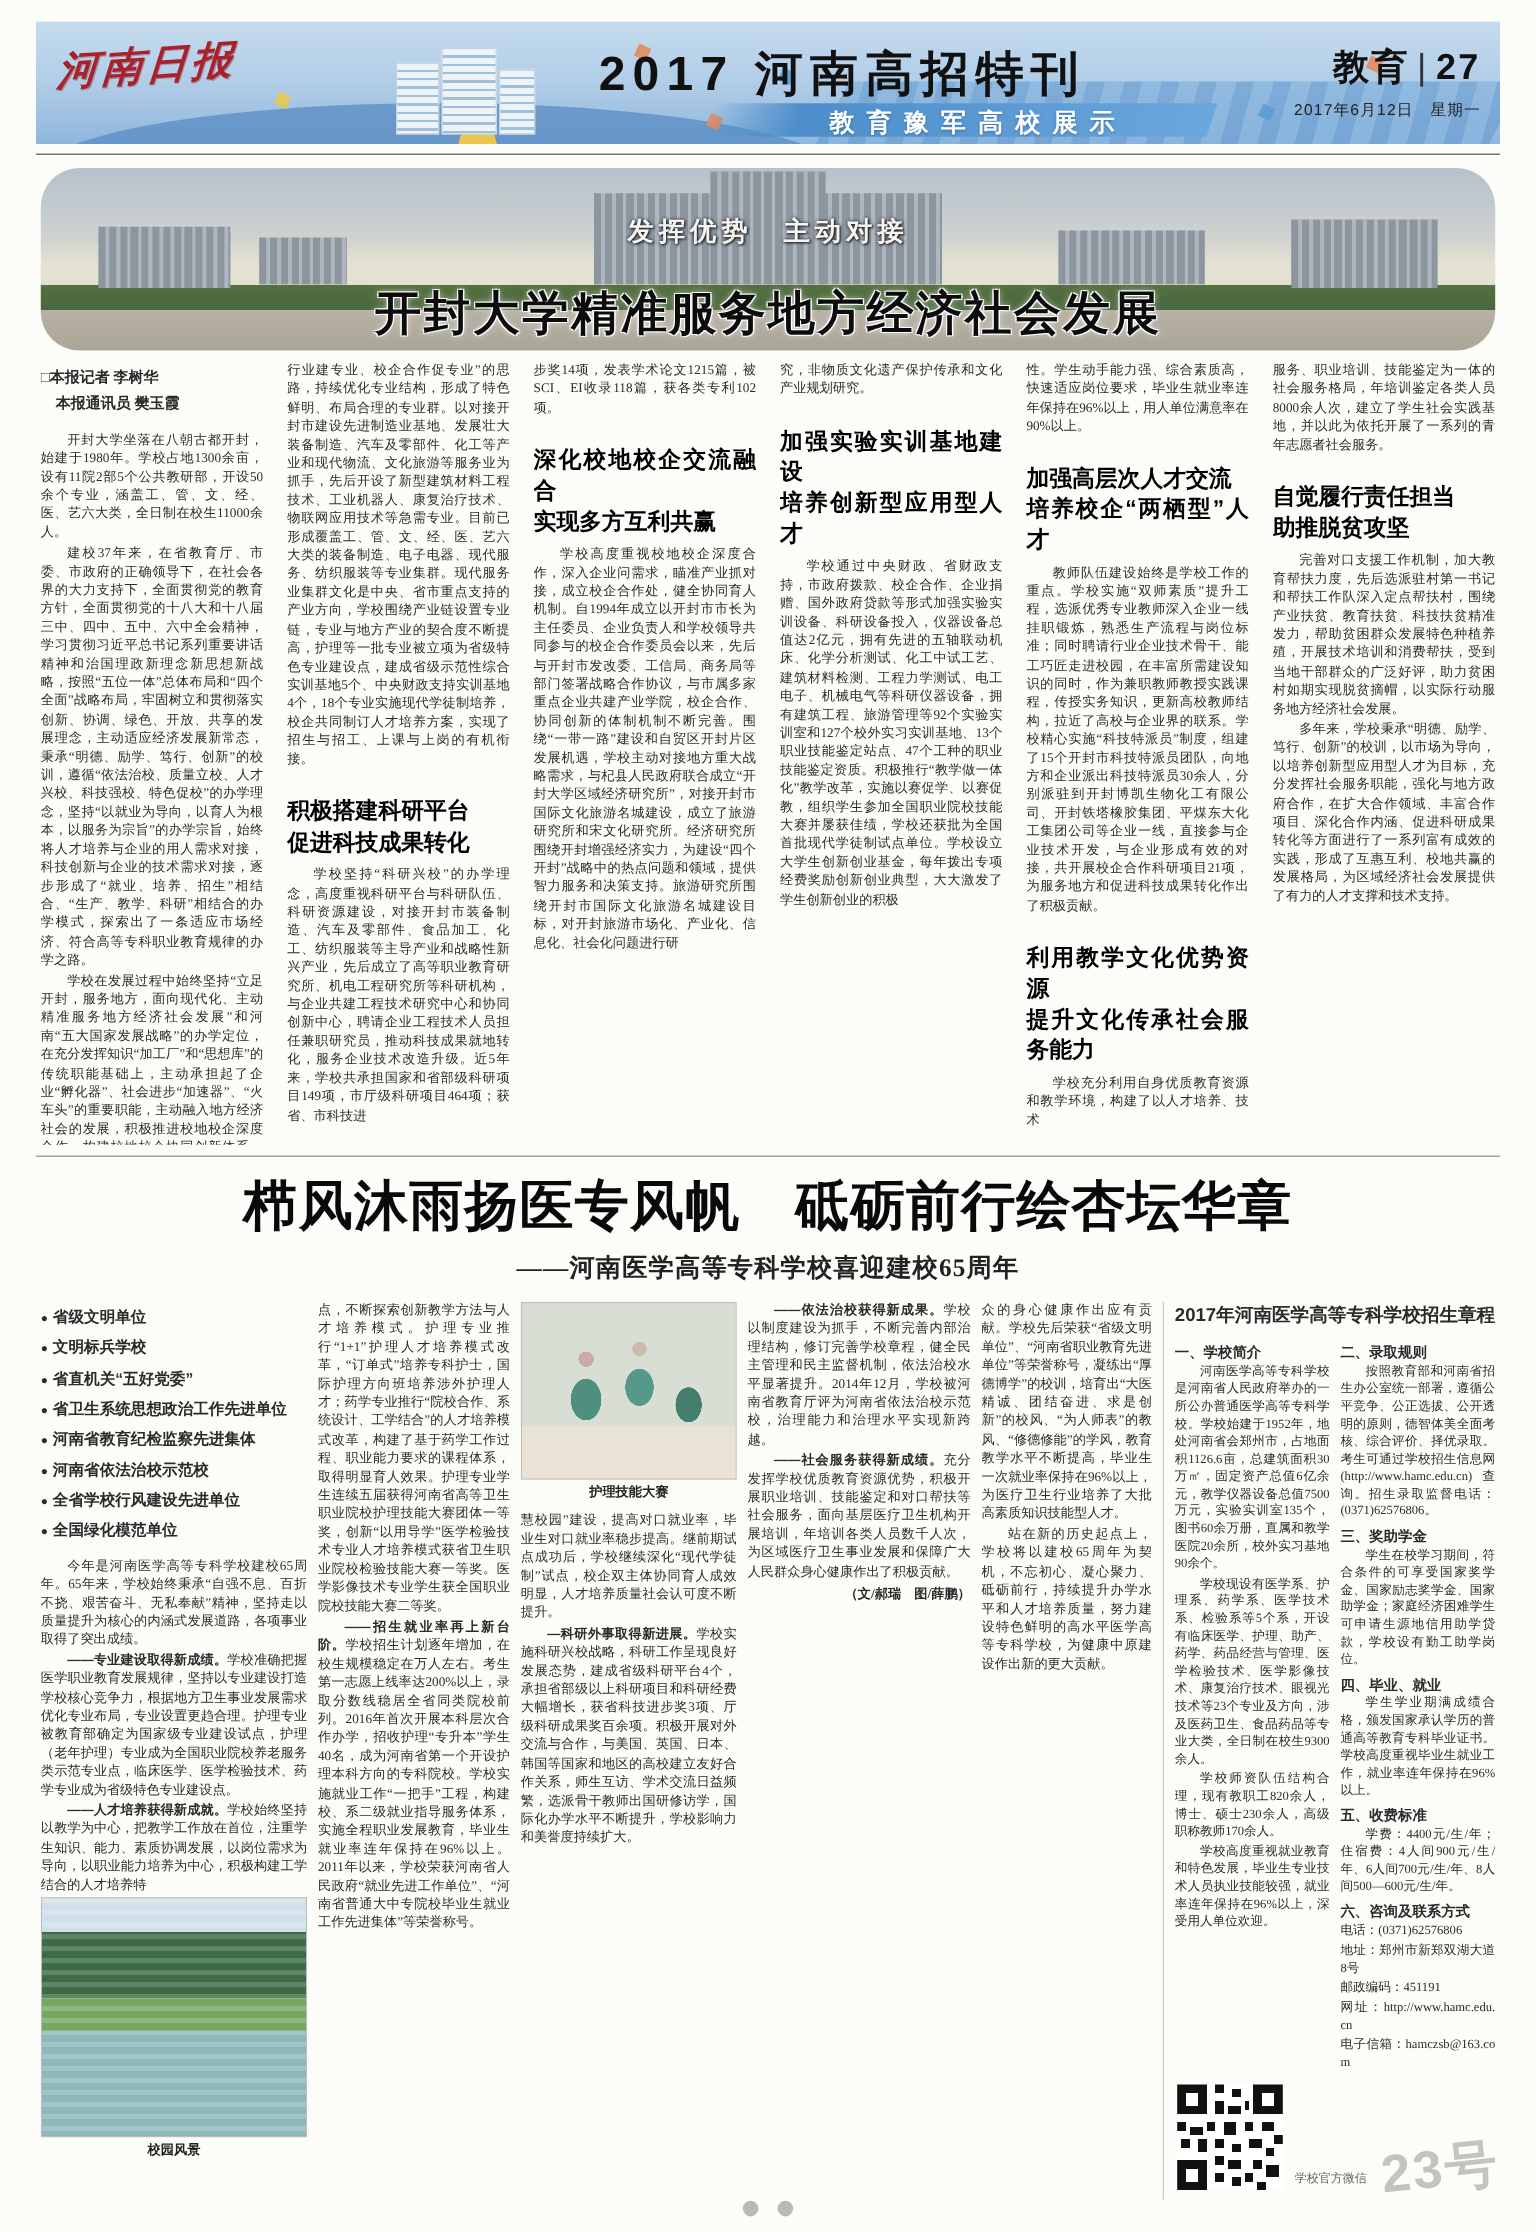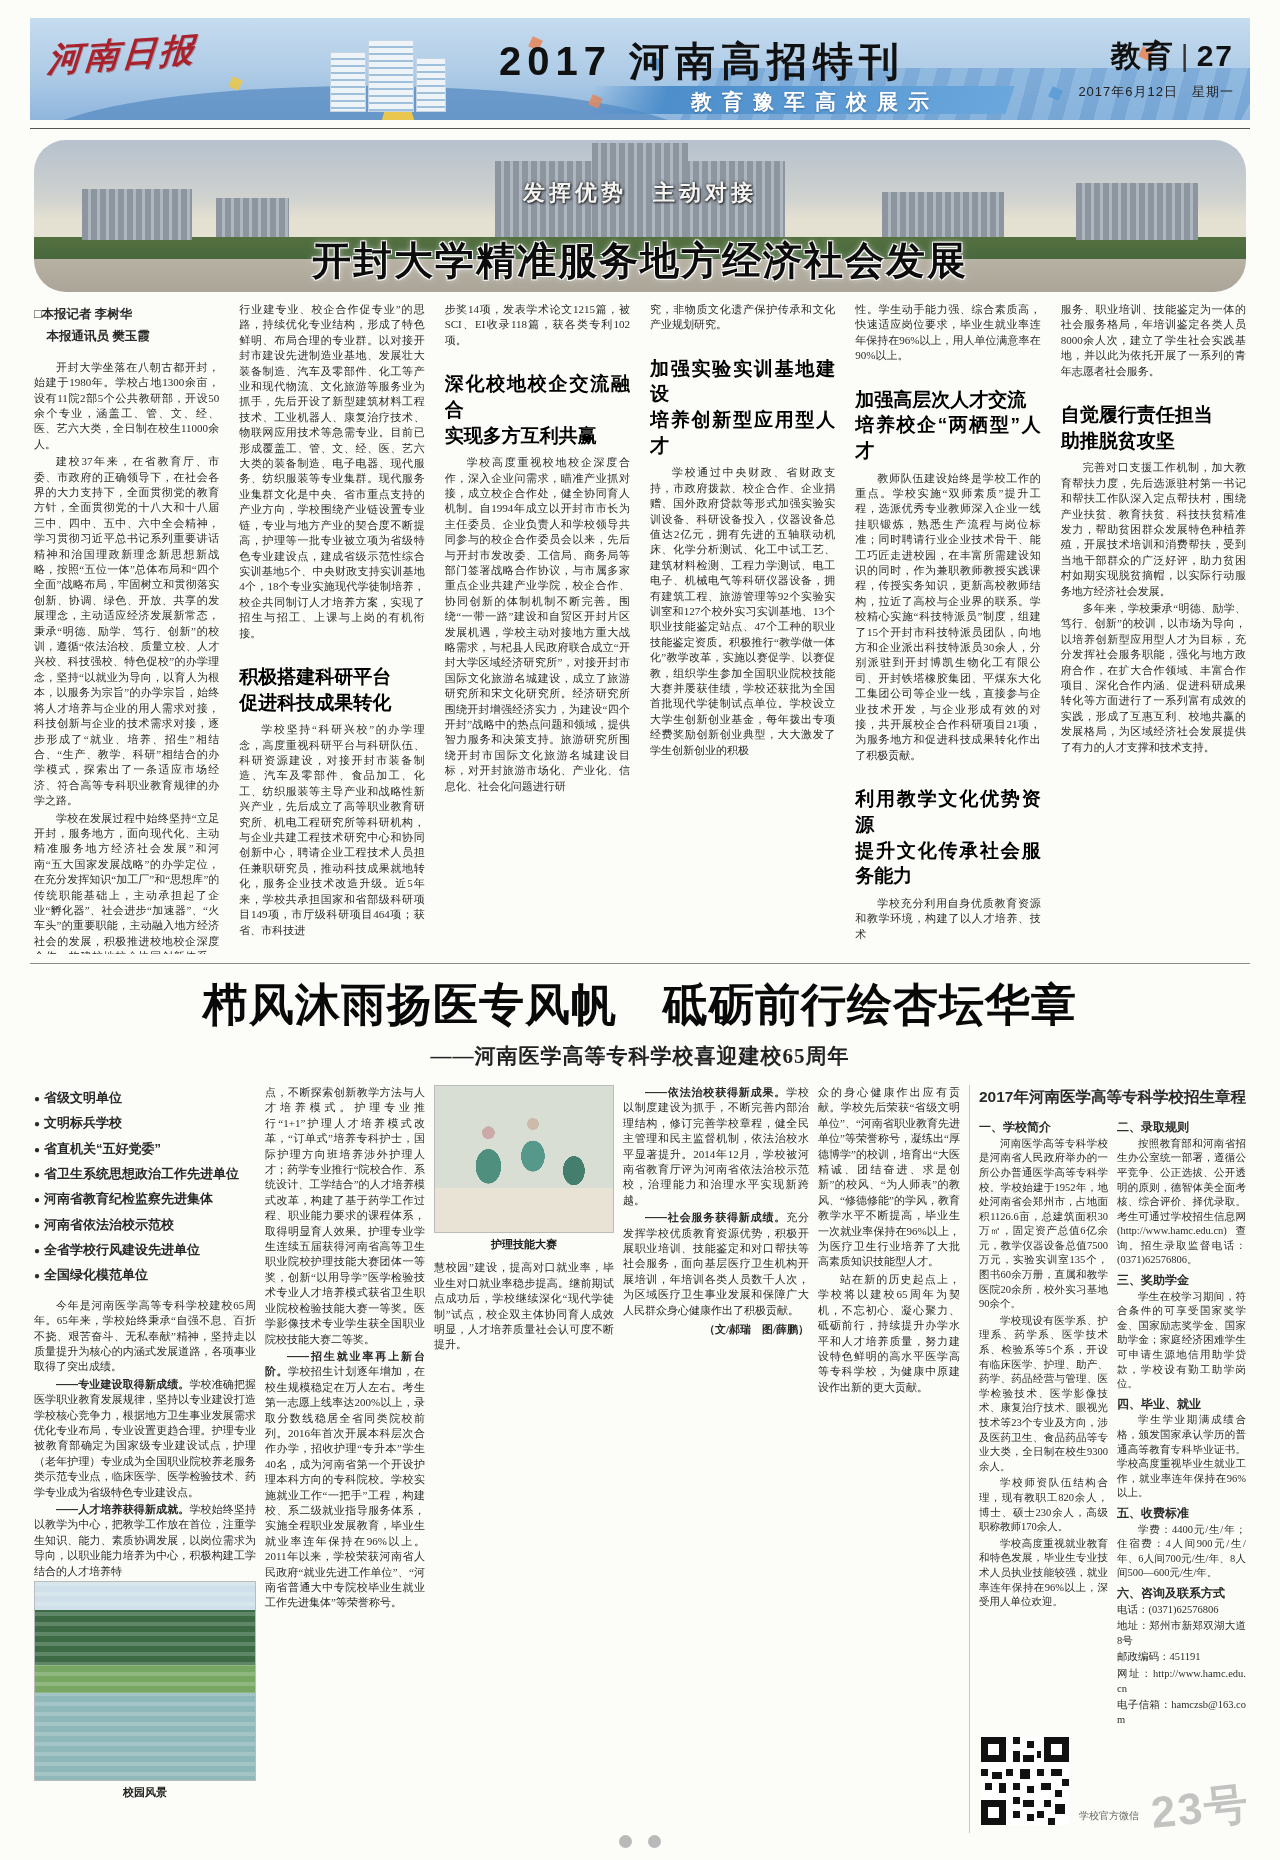--- a/index.html
+++ b/index.html
@@ -270,20 +270,21 @@
       <div class="col w-b">
         <p class="body-p noindent">点，不断探索创新教学方法与人才培养模式。护理专业推行“1+1”护理人才培养模式改革，“订单式”培养专科护士，国际护理方向班培养涉外护理人才；药学专业推行“院校合作、系统设计、工学结合”的人才培养模式改革，构建了基于药学工作过程、职业能力要求的课程体系，取得明显育人效果。护理专业学生连续五届获得河南省高等卫生职业院校护理技能大赛团体一等奖，创新“以用导学”医学检验技术专业人才培养模式获省卫生职业院校检验技能大赛一等奖。医学影像技术专业学生获全国职业院校技能大赛二等奖。</p>
         <p class="body-p"><span class="lead">——招生就业率再上新台阶。</span>学校招生计划逐年增加，在校生规模稳定在万人左右。考生第一志愿上线率达200%以上，录取分数线稳居全省同类院校前列。2016年首次开展本科层次合作办学，招收护理“专升本”学生40名，成为河南省第一个开设护理本科方向的专科院校。学校实施就业工作“一把手”工程，构建校、系二级就业指导服务体系，实施全程职业发展教育，毕业生就业率连年保持在96%以上。2011年以来，学校荣获河南省人民政府“就业先进工作单位”、“河南省普通大中专院校毕业生就业工作先进集体”等荣誉称号。</p>
       </div>
       <div class="col w-c">
         <figure class="ph-wrap">
           <div class="ph ph-nursing" style="height: 148px;"></div>
           <figcaption class="ph-cap">护理技能大赛</figcaption>
         </figure>
         <p class="body-p noindent">慧校园”建设，提高对口就业率，毕业生对口就业率稳步提高。继前期试点成功后，学校继续深化“现代学徒制”试点，校企双主体协同育人成效明显，人才培养质量社会认可度不断提升。</p>
+        <p class="body-p"><span class="lead">—科研外事取得新进展。</span>学校实施科研兴校战略，科研工作呈现良好发展态势，建成省级科研平台4个，承担省部级以上科研项目和科研经费大幅增长，获省科技进步奖3项、厅级科研成果奖百余项。积极开展对外交流与合作，与美国、英国、日本、韩国等国家和地区的高校建立友好合作关系，师生互访、学术交流日益频繁，选派骨干教师出国研修访学，国际化办学水平不断提升，学校影响力和美誉度持续扩大。</p>
       </div>
       <div class="col w-d">
         <p class="body-p"><span class="lead">——依法治校获得新成果。</span>学校以制度建设为抓手，不断完善内部治理结构，修订完善学校章程，健全民主管理和民主监督机制，依法治校水平显著提升。2014年12月，学校被河南省教育厅评为河南省依法治校示范校，治理能力和治理水平实现新跨越。</p>
         <p class="body-p"><span class="lead">——社会服务获得新成绩。</span>充分发挥学校优质教育资源优势，积极开展职业培训、技能鉴定和对口帮扶等社会服务，面向基层医疗卫生机构开展培训，年培训各类人员数千人次，为区域医疗卫生事业发展和保障广大人民群众身心健康作出了积极贡献。</p>
         <p class="credit">（文/郝瑞　图/薛鹏）</p>
       </div>
       <div class="col w-e">
         <p class="body-p noindent">众的身心健康作出应有贡献。学校先后荣获“省级文明单位”、“河南省职业教育先进单位”等荣誉称号，凝练出“厚德博学”的校训，培育出“大医精诚、团结奋进、求是创新”的校风、“为人师表”的教风、“修德修能”的学风，教育教学水平不断提高，毕业生一次就业率保持在96%以上，为医疗卫生行业培养了大批高素质知识技能型人才。</p>
         <p class="body-p">站在新的历史起点上，学校将以建校65周年为契机，不忘初心、凝心聚力、砥砺前行，持续提升办学水平和人才培养质量，努力建设特色鲜明的高水平医学高等专科学校，为健康中原建设作出新的更大贡献。</p>
       </div>

